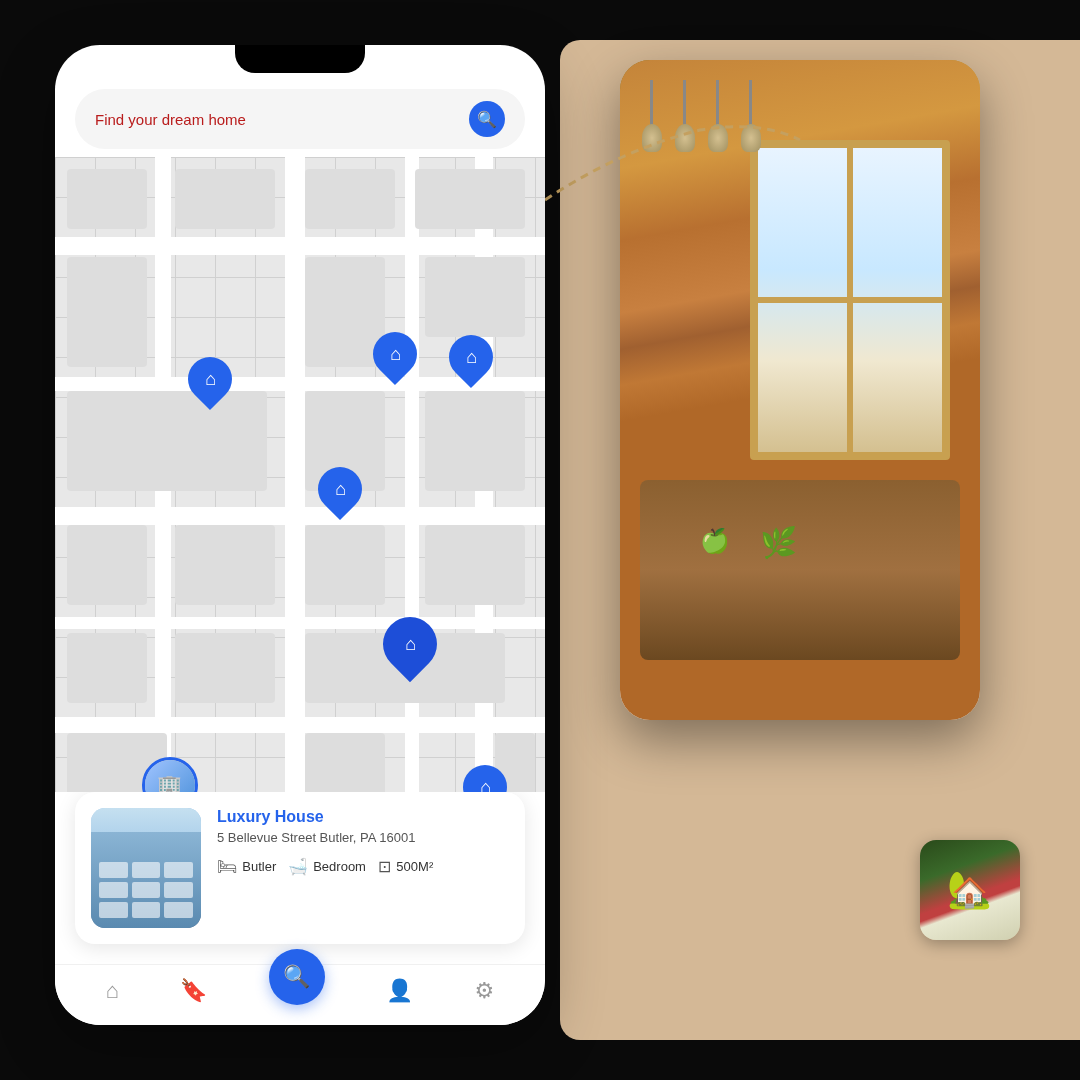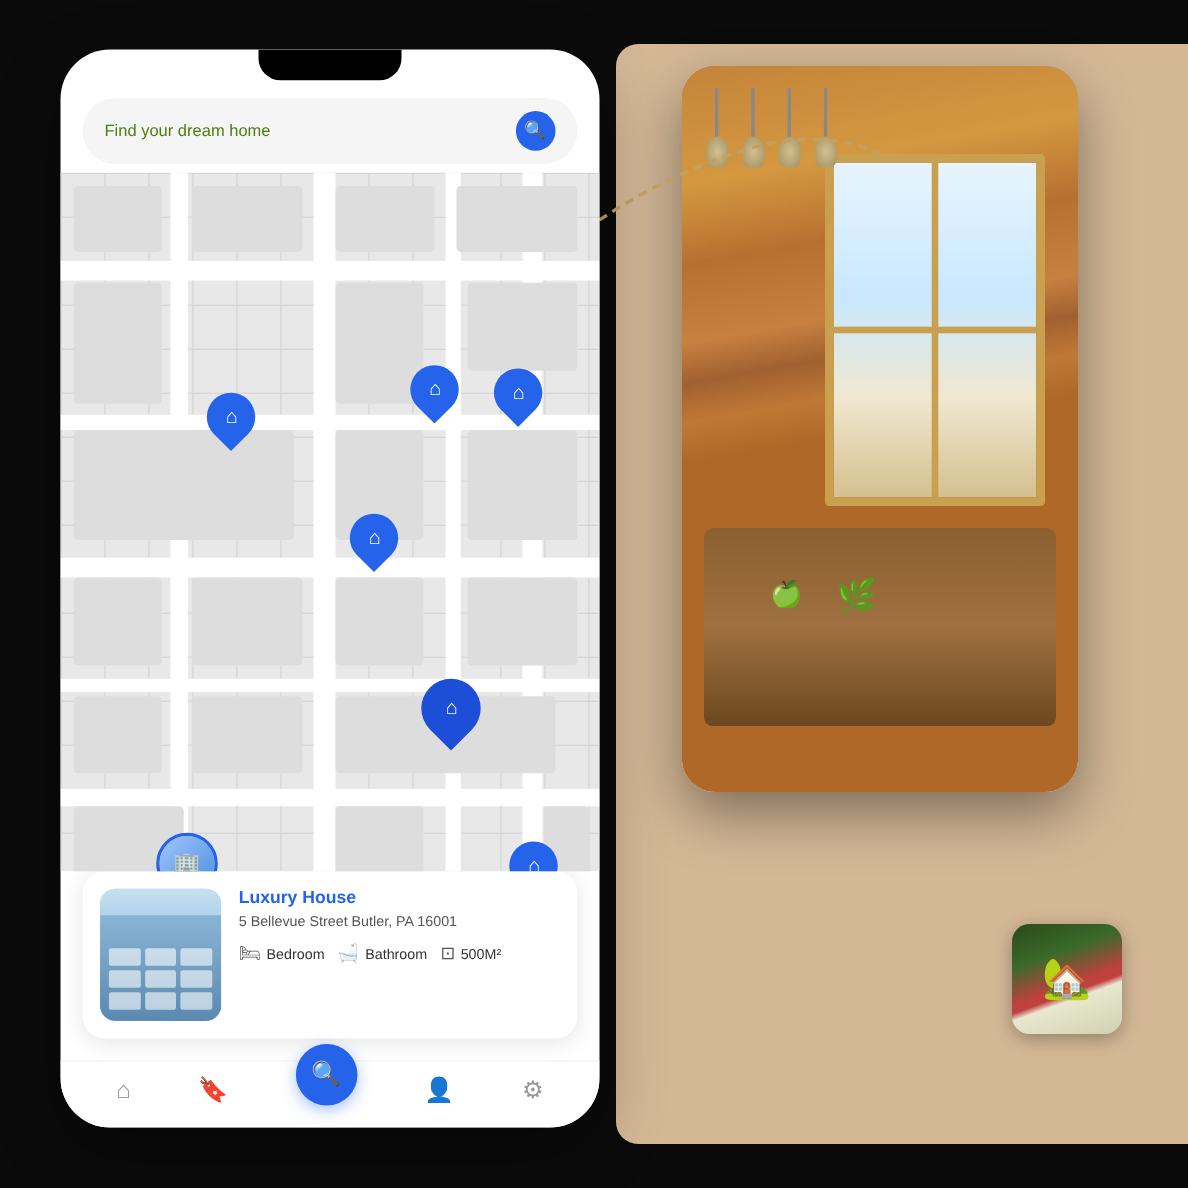--- a/index.html
+++ b/index.html
@@ -54,21 +54,21 @@
     .search-bar {
       margin: 16px 20px 8px;
       background: #f5f5f5;
       border-radius: 30px;
       padding: 12px 20px;
       display: flex;
       align-items: center;
       justify-content: space-between;
     }
     .search-text {
-      color: #4d7c0f;
+      color: #b91c1c;
       font-size: 15px;
     }
     .search-icon-btn {
       width: 36px;
       height: 36px;
       background: #2563eb;
       border-radius: 50%;
       display: flex;
       align-items: center;
       justify-content: center;
@@ -546,25 +546,25 @@
           <div class="win"></div>
       </div>
     </div>
 
     <div class="property-info">
       <div class="property-title">Luxury House</div>
       <div class="property-address">5 Bellevue Street Butler, PA 16001</div>
       <div class="property-features">
         <div class="feature">
           <span class="feature-icon">🛏</span>
-          <span>Bedroom</span>
+          <span>Butler</span>
         </div>
         <div class="feature">
           <span class="feature-icon">🛁</span>
-          <span>Bathroom</span>
+          <span>Bedroom</span>
         </div>
         <div class="feature">
           <span class="feature-icon">⊡</span>
           <span>500M²</span>
         </div>
       </div>
     </div>
   </div>
 
   <div class="bottom-nav">

